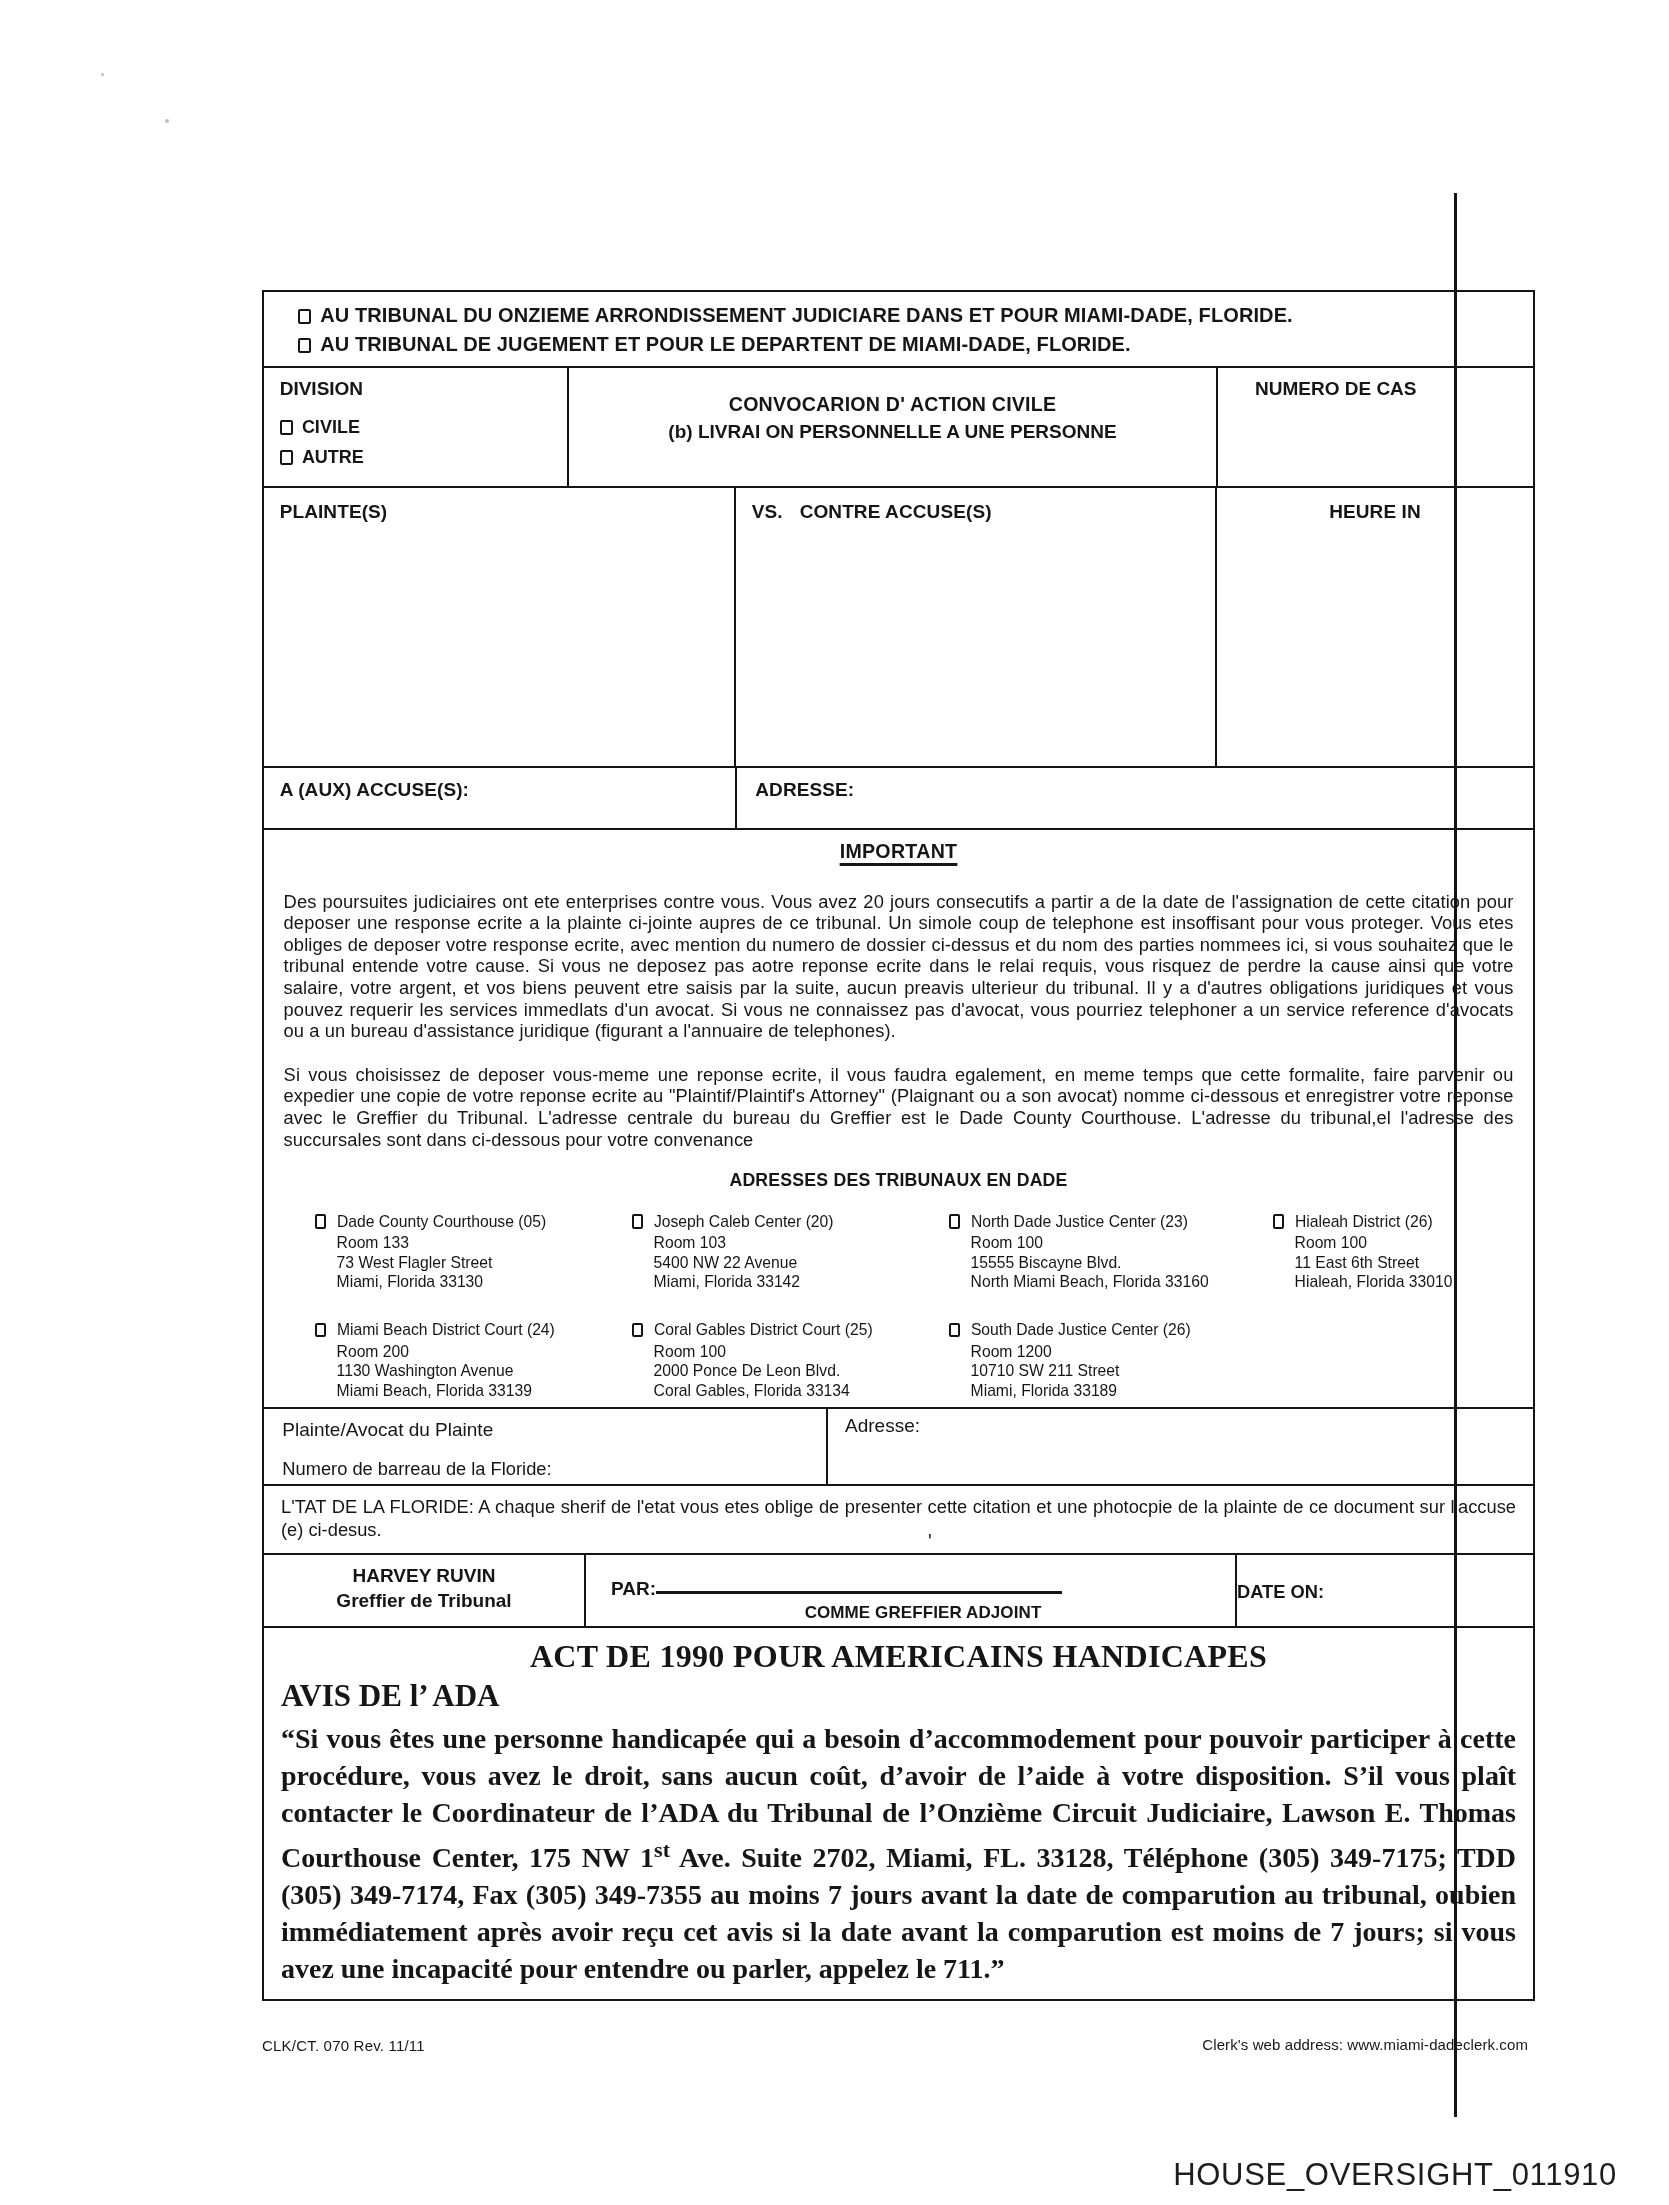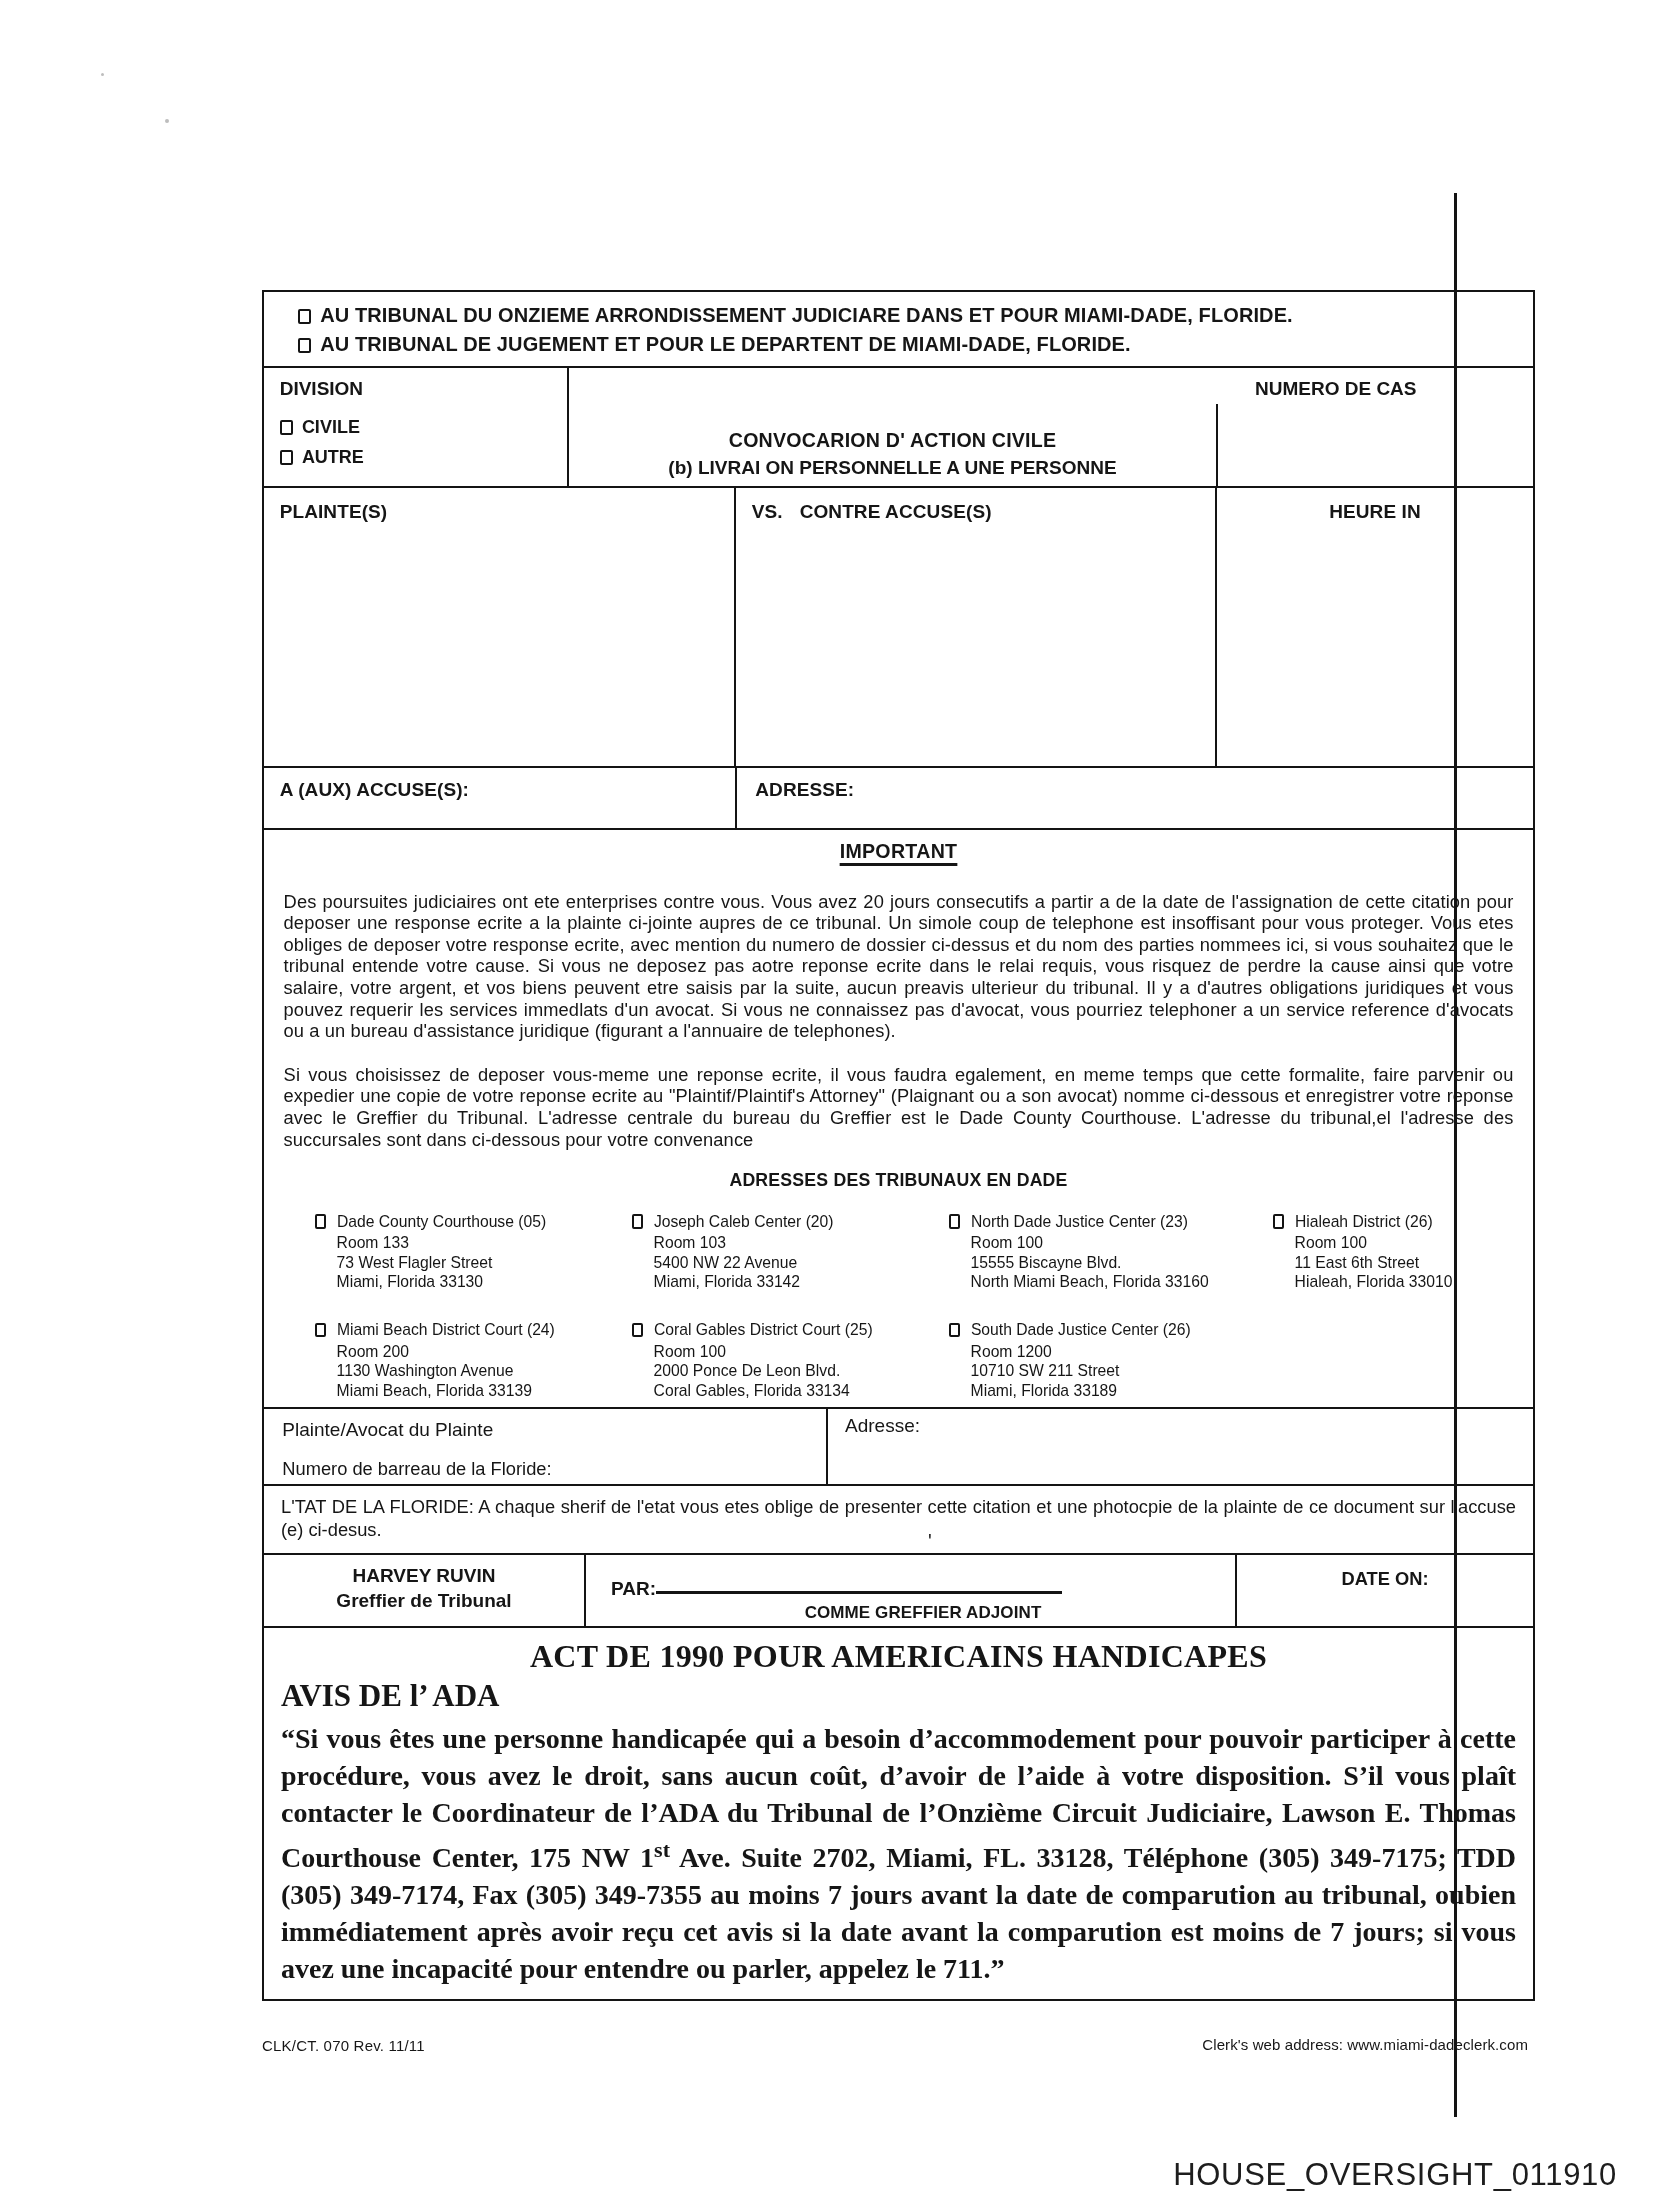--- a/index.html
+++ b/index.html
@@ -28,21 +28,21 @@
       margin-right:9.2px;vertical-align:-2px;background:#fff;border-radius:2px;}
   .cb.sm{width:11.8px;height:14.4px;margin-right:10.5px;}
   
   .hdr{padding:9.2px 0 6.5px 34px;}
   .hdr-line{font-size:20px;font-weight:bold;letter-spacing:0.1px;line-height:29px;white-space:nowrap;}
   
   .division-row{height:120px;}
   .div-cell{width:305px;padding:10.5px 0 0 15.7px;}
   .div-label{font-size:19px;font-weight:bold;}
   .div-opt{font-size:18px;font-weight:bold;margin-top:17px;}
-  .title-cell{width:649px;text-align:center;padding-top:25px;margin-top:36px;}
+  .title-cell{width:649px;text-align:center;padding-top:25px;}
   .title-l1{font-size:19.6px;font-weight:bold;letter-spacing:0.2px;}
   .title-l2{font-size:19px;font-weight:bold;margin-top:5.2px;}
   .case-cell{flex:1;padding:10.5px 0 0 37px;}
   .case-label{font-size:19px;font-weight:bold;}
   
   .parties-row{height:280px;}
   .plainte-cell{width:472px;padding:13px 0 0 15.7px;}
   .vs-cell{width:481px;padding:13px 0 0 15.7px;}
   .heure-cell{flex:1;padding:13px 0 0 0;text-align:center;}
   .party-label{font-size:19px;font-weight:bold;letter-spacing:0.1px;}
@@ -74,21 +74,21 @@
   .sheriff-text{font-size:18.3px;line-height:23.6px;text-align:justify;}
   
   .clerk-row{height:73px;}
   .clerk-cell{width:322px;text-align:center;padding-top:10.5px;}
   .clerk-n1{font-size:19px;font-weight:bold;}
   .clerk-n2{font-size:19px;font-weight:bold;margin-top:2.6px;}
   .par-cell{width:651px;padding:17px 0 0 25px;}
   .par-line{font-size:19px;font-weight:bold;white-space:nowrap;}
   .sig-line{display:inline-block;width:406px;border-bottom:3.3px solid #141414;height:19.6px;}
   .comme{font-size:17px;font-weight:bold;text-align:center;margin-top:3.9px;letter-spacing:0.1px;}
-  .date-cell{flex:1;text-align:center;padding-top:13px;}
+  .date-cell{flex:1;text-align:left;padding-top:26px;}
   .date-label{font-size:18.3px;font-weight:bold;}
   
   .ada-row{padding:10.5px 17px 11.8px 17px;font-family:"Liberation Serif",serif;}
   .ada-h1{font-size:32px;font-weight:bold;text-align:center;letter-spacing:0.3px;}
   .ada-h2{font-size:31px;font-weight:bold;text-align:left;margin-top:2.6px;}
   .ada-body{font-size:28px;font-weight:bold;line-height:37px;text-align:justify;margin-top:6.5px;}
   .ada-body sup{font-size:22px;}
   
   .footer-left{position:absolute;left:262px;top:2037px;font-size:15px;letter-spacing:0.2px;}
   .footer-right{position:absolute;right:141px;top:2036px;font-size:15px;letter-spacing:0.1px;}

